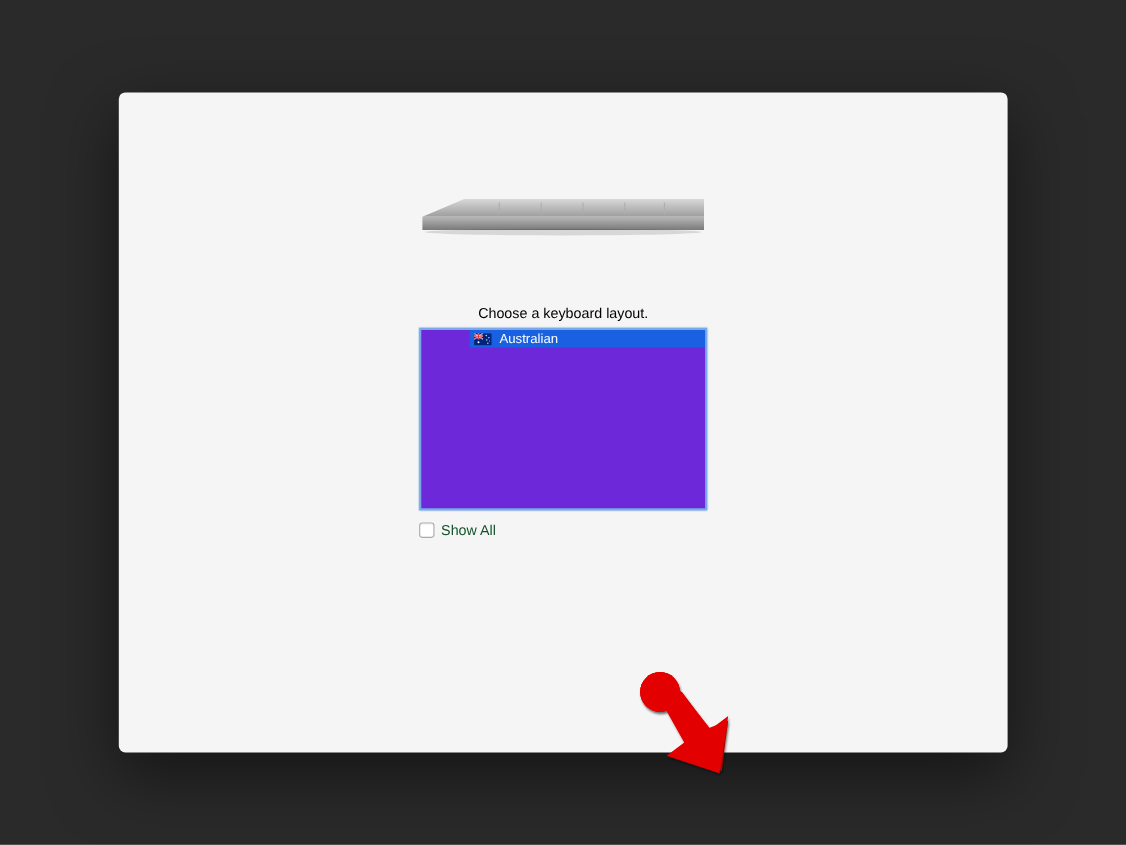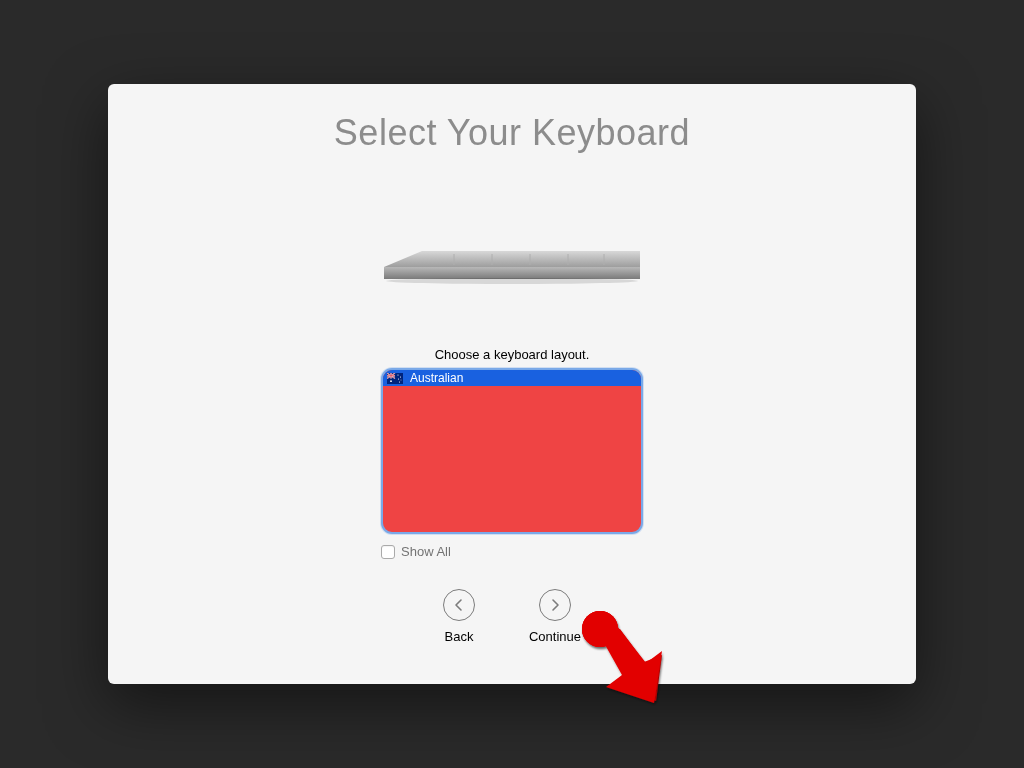--- a/index.html
+++ b/index.html
@@ -41,25 +41,26 @@
     .instruction {
       margin-top: 60px;
       font-size: 13px;
       color: #000;
       text-align: center;
     }
     .listbox {
       margin-top: 6px;
       width: 262px;
       height: 166px;
-      background: #ef4444;
+      background: #6d28d9;
       border: 2px solid #7aa9e8;
-      border-radius: 11px;
+      border-radius: 1px;
       box-shadow: 0 0 0 1px rgba(122,169,232,0.3);
       overflow: hidden;
+      padding-left: 44px;
     }
     .list-item {
       height: 16px;
       display: flex;
       align-items: center;
       font-size: 12px;
       padding: 0 4px;
       cursor: default;
       user-select: none;
     }
@@ -84,21 +85,21 @@
       height: 14px;
       border: 1px solid #aaa;
       border-radius: 3px;
       background: #fff;
       margin-right: 6px;
       display: inline-block;
       box-shadow: inset 0 1px 1px rgba(0,0,0,0.05);
     }
     .showall-label {
       font-size: 13px;
-      color: #737373;
+      color: #14532d;
     }
     .nav-buttons {
       margin-top: 30px;
       width: 262px;
       display: flex;
       justify-content: center;
       gap: 54px;
     }
     .nav-btn {
       display: flex;
@@ -126,21 +127,20 @@
       left: 468px;
       top: 523px;
       pointer-events: none;
     }
   </style>
 </head>
 <body>
 
 <div class="setup-window">
 
-  <div class="title">Select Your Keyboard</div>
 
   <div class="keyboard-illustration">
     <svg width="260" height="38" viewBox="0 0 260 38">
       <defs>
         <linearGradient id="kbgrad" x1="0" y1="0" x2="0" y2="1">
           <stop offset="0%" stop-color="#d8d8d8"></stop>
           <stop offset="40%" stop-color="#c0c0c0"></stop>
           <stop offset="100%" stop-color="#9e9e9e"></stop>
         </linearGradient>
         <linearGradient id="edgegrad" x1="0" y1="0" x2="0" y2="1">
@@ -189,38 +189,20 @@
       </span>
       <span>Australian</span>
     </div>
   </div>
 
   <div class="showall-row">
     <span class="checkbox"></span>
     <span class="showall-label">Show All</span>
   </div>
 
-  <div class="nav-buttons">
-    <div class="nav-btn">
-      <div class="nav-circle">
-        <svg width="16" height="16" viewBox="0 0 16 16">
-          <path d="M10 3 L5 8 L10 13" stroke="#7c7c7c" stroke-width="1.6" fill="none" stroke-linecap="round" stroke-linejoin="round"></path>
-        </svg>
-      </div>
-      <div class="nav-label">Back</div>
-    </div>
-    <div class="nav-btn">
-      <div class="nav-circle">
-        <svg width="16" height="16" viewBox="0 0 16 16">
-          <path d="M6 3 L11 8 L6 13" stroke="#7c7c7c" stroke-width="1.6" fill="none" stroke-linecap="round" stroke-linejoin="round"></path>
-        </svg>
-      </div>
-      <div class="nav-label">Continue</div>
-    </div>
-  </div>
 
   <div class="annotation-arrow">
     <svg width="90" height="100" viewBox="0 0 90 100">
       <defs>
         <filter id="ds" x="-20%" y="-20%" width="140%" height="140%">
           <feDropShadow dx="1" dy="2" stdDeviation="1.2" flood-color="rgba(0,0,0,0.35)"></feDropShadow>
         </filter>
       </defs>
       <g filter="url(#ds)">
         <circle cx="24" cy="22" r="18" fill="#e20000"></circle>

